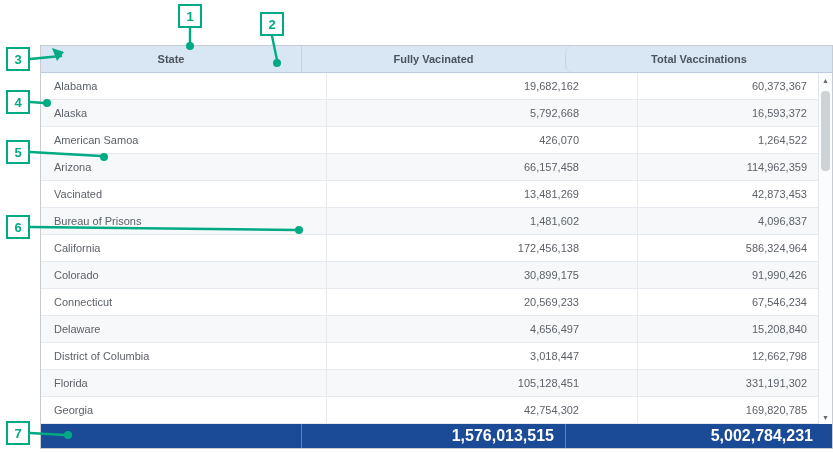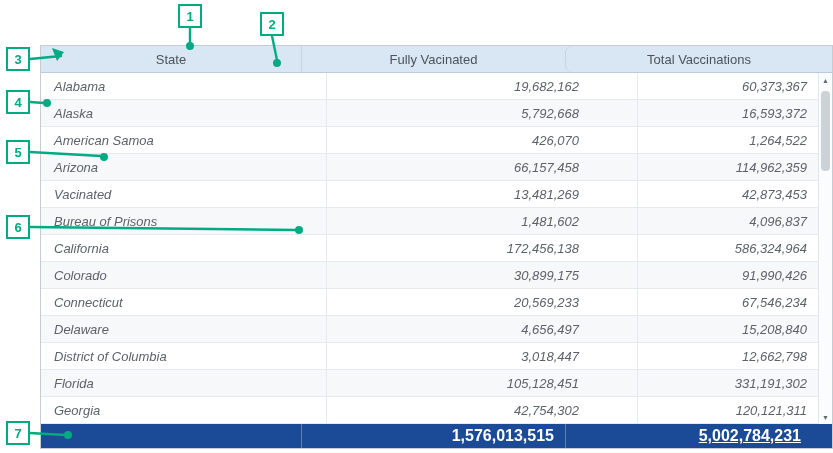--- a/index.html
+++ b/index.html
@@ -27,37 +27,37 @@
     background:#fff;
   }
   .header-row{
     display:flex;
     height:27px;
     background:var(--header-bg);
     border-bottom:1px solid #bccbdb;
   }
   .header-cell{
     display:flex;align-items:center;justify-content:center;
-    font-size:13px;font-weight:normal;color:#4a545e;
+    font-size:11px;font-weight:bold;color:#4a545e;
     cursor:pointer;
   }
   .header-cell.col-state{width:260px;}
   .header-cell.col-fully{width:264px;border-left:1px solid #c5d3e2;}
   .header-cell.col-total{flex:1;border-left:1px solid #c5d3e2;border-radius:7px;}
 
   .body-wrap{display:flex;height:351px;}
   .rows{flex:1;overflow:hidden;}
   .row{
     display:flex;height:27px;background:#fff;
     border-bottom:1px solid var(--grid-line);
   }
   .row.alt{background:var(--row-alt);}
   .cell{
     display:flex;align-items:center;
-    font-size:13px;color:#5d6269;font-style:italic;
+    font-size:11px;color:#5d6269;
   }
   .cell.state{width:260px;padding-left:13px;}
   .cell.num{justify-content:flex-end;padding-right:11px;}
   .cell.fully{width:264px;border-left:1px solid var(--grid-line);margin-left:25px;}
   .cell.total{flex:1;border-left:1px solid var(--grid-line);margin-left:47px;}
 
   
   .scrollbar{
     width:14px;background:#fbfcfd;border-left:1px solid #e2e6ea;
     display:flex;flex-direction:column;align-items:center;
@@ -74,21 +74,21 @@
   }
 
   
   .total-row{display:flex;height:24px;background:var(--total-bg);}
   .total-cell{
     display:flex;align-items:center;
     font-size:16px;font-weight:bold;color:#ffffff;
   }
   .total-cell.t-state{width:260px;}
   .total-cell.t-fully{width:264px;justify-content:flex-end;padding-right:11px;border-left:1px solid rgba(255,255,255,0.3);}
-  .total-cell.t-total{flex:1;justify-content:flex-end;padding-right:31px;border-left:1px solid rgba(255,255,255,0.3);text-decoration:underline;}
+  .total-cell.t-total{flex:1;justify-content:flex-end;padding-right:19px;border-left:1px solid rgba(255,255,255,0.3);}
 
   
   .callout{
     position:absolute;width:24px;height:24px;
     background:#fff;border:2px solid var(--green);
     color:var(--green);font-weight:bold;font-size:13px;
     display:flex;align-items:center;justify-content:center;
     z-index:6;
   }
   .ann-1{left:178px;top:4px;}
@@ -176,21 +176,21 @@
           <div class="cell num total">12,662,798</div>
         </div>
         <div class="row alt">
           <div class="cell state">Florida</div>
           <div class="cell num fully">105,128,451</div>
           <div class="cell num total">331,191,302</div>
         </div>
         <div class="row">
           <div class="cell state">Georgia</div>
           <div class="cell num fully">42,754,302</div>
-          <div class="cell num total">120,121,311</div>
+          <div class="cell num total">169,820,785</div>
         </div>
       </div>
 
     <div class="scrollbar">
       <div class="scroll-arrow">▲</div>
       <div class="scroll-track">
         <div class="scroll-thumb"></div>
       </div>
       <div class="scroll-arrow">▼</div>
     </div>

